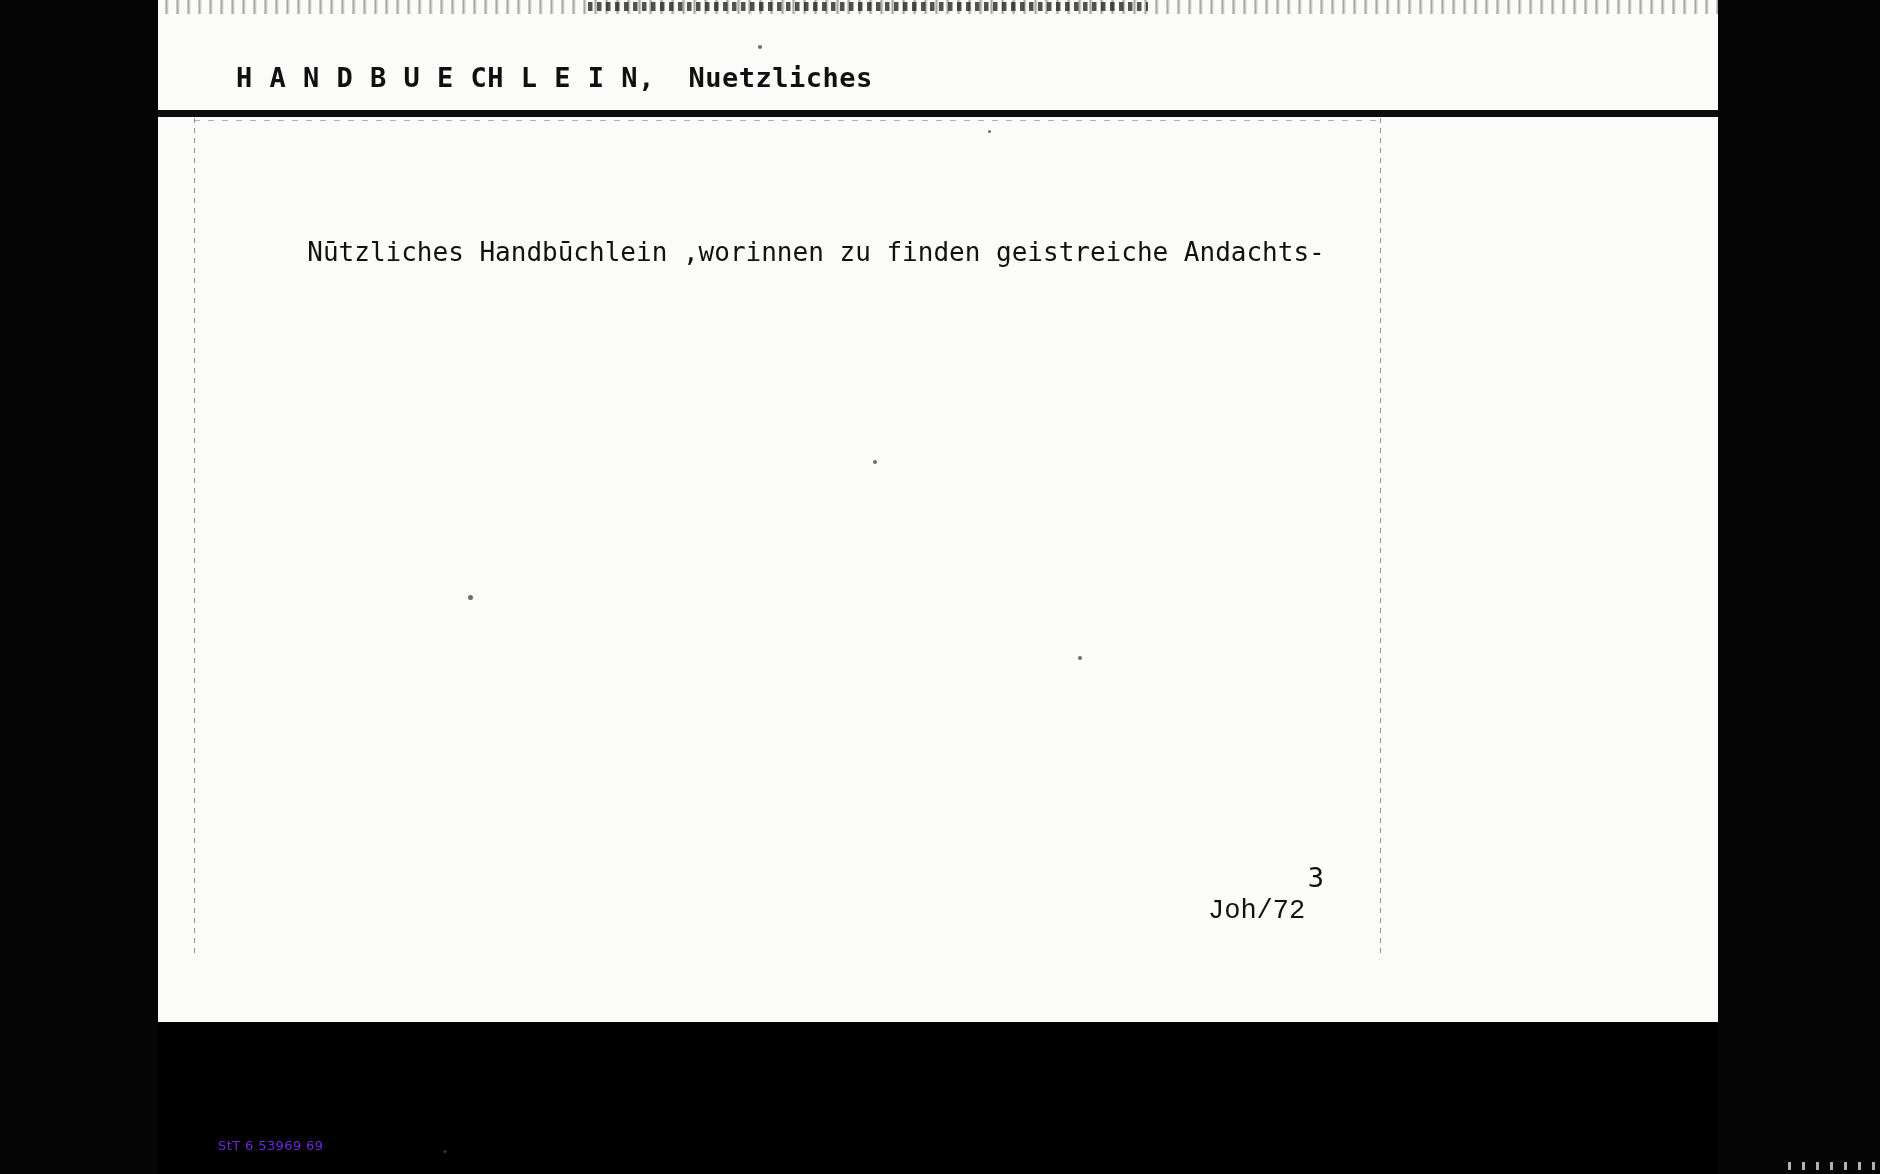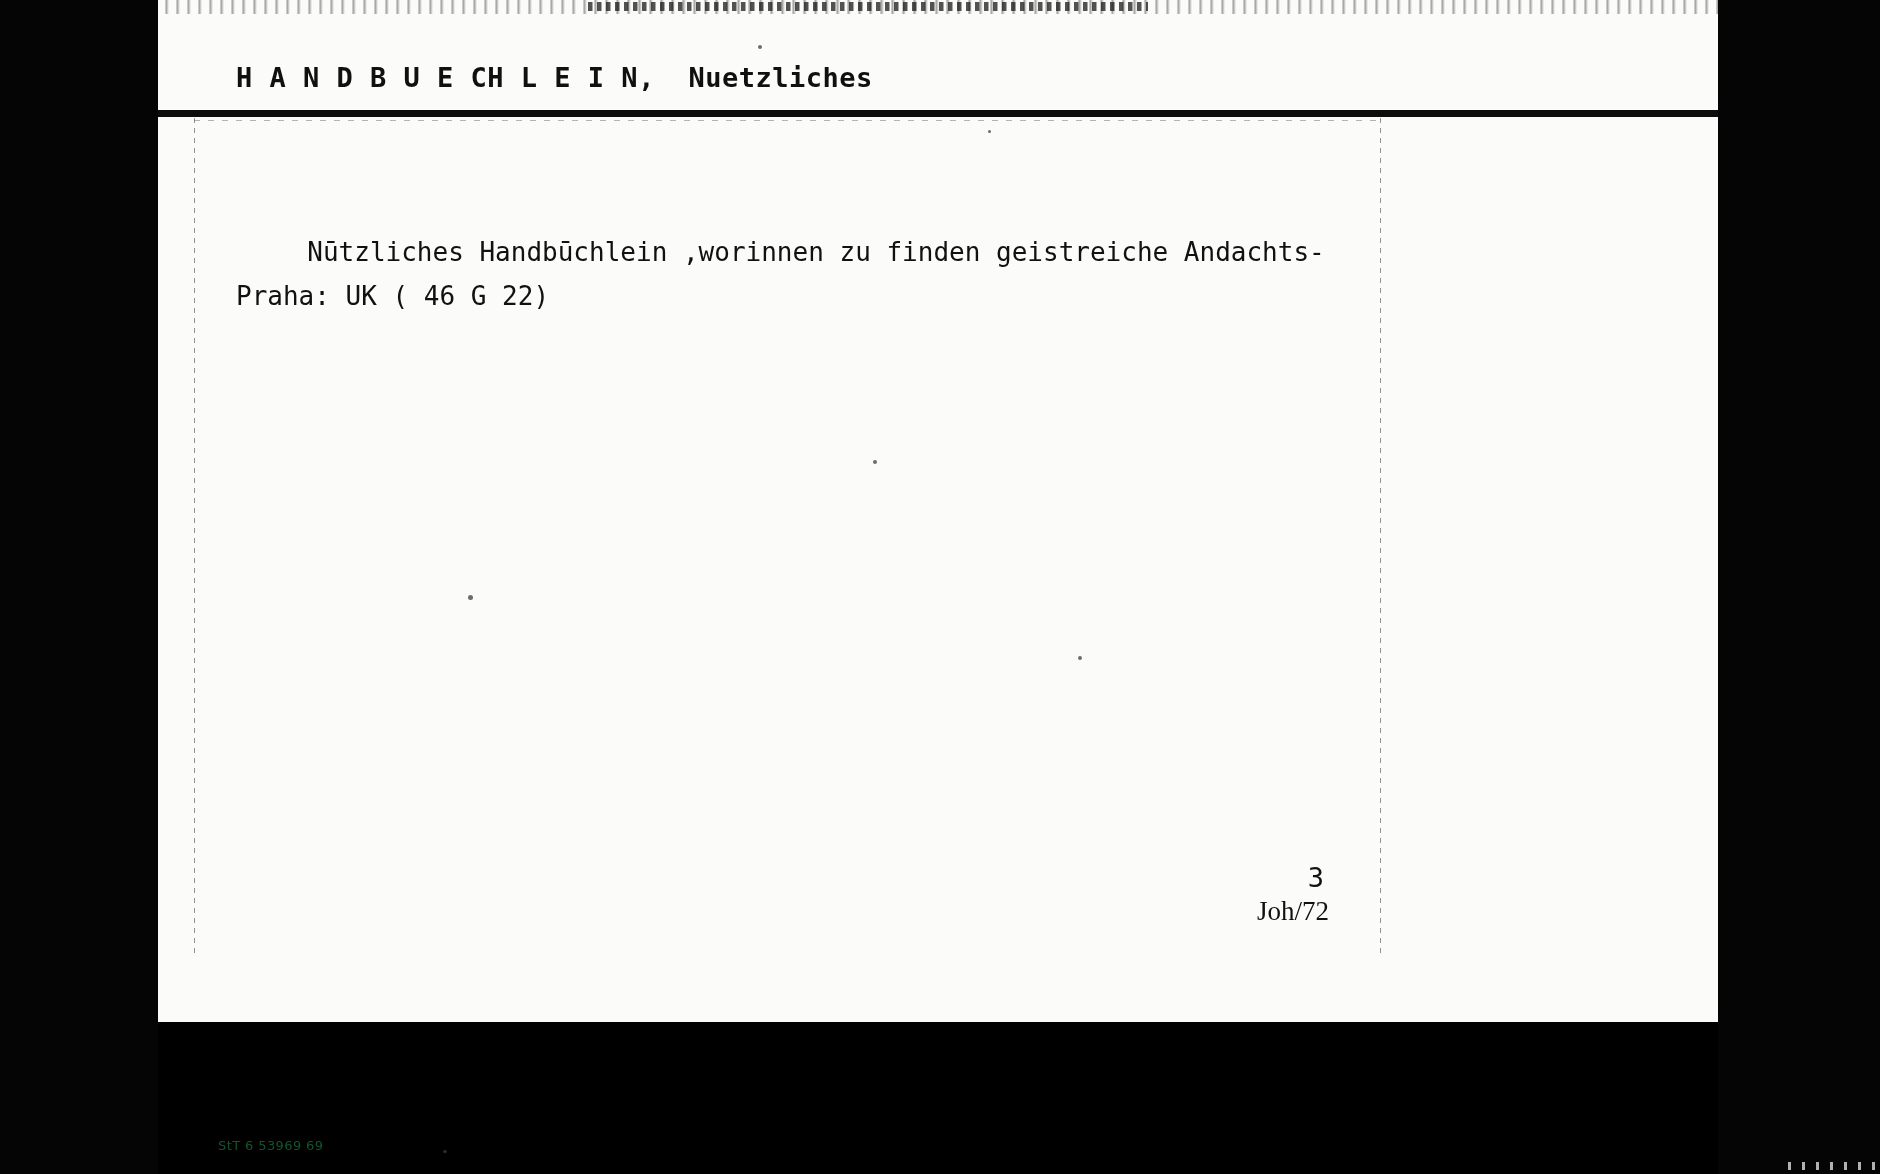--- a/index.html
+++ b/index.html
@@ -175,34 +175,34 @@
     text-align: center;
     font-family: "DejaVu Sans Mono", monospace;
     font-size: 27px;
     color: #111111;
   }
   .initials {
     position: absolute;
     left: 1050px;
     top: 896px;
     width: 170px;
-    text-align: center;
-    font-family: Liberation Serif, serif;
+    text-align: left;
+    font-family: Liberation Mono, monospace;
     font-size: 27px;
     color: #111111;
   }
 
   .form-code {
     position: absolute;
     left: 60px;
     top: 1138px;
     font-family: "DejaVu Sans", sans-serif;
     font-size: 13px;
     letter-spacing: 0.4px;
-    color: #14532d;
+    color: #6d28d9;
   }
 
   
   .speck {
     position: absolute;
     background: rgba(60,60,60,0.75);
     border-radius: 50%;
   }
 </style>
 </head>
@@ -225,21 +225,20 @@
 
   <div class="header-rule"></div>
   <div class="sub-rule"></div>
   <div class="guide left"></div>
   <div class="guide right"></div>
 
   <div class="body-block">
     <div class="body-line">Nūtzliches Handbūchlein ,worinnen zu finden geistreiche Andachts-</div>
   </div>
 
-  <div class="location-block">Praha: UK ( 46 G 22)</div>
 
   <div class="page-number">3</div>
 
   <div class="initials">Joh/72</div>
 
   <div class="form-code">StT 6 53969 69</div>
 
   <div class="speck" style="left:600px;top:45px;width:4px;height:4px;"></div>
   <div class="speck" style="left:830px;top:130px;width:3px;height:3px;"></div>
   <div class="speck" style="left:715px;top:460px;width:4px;height:4px;"></div>

